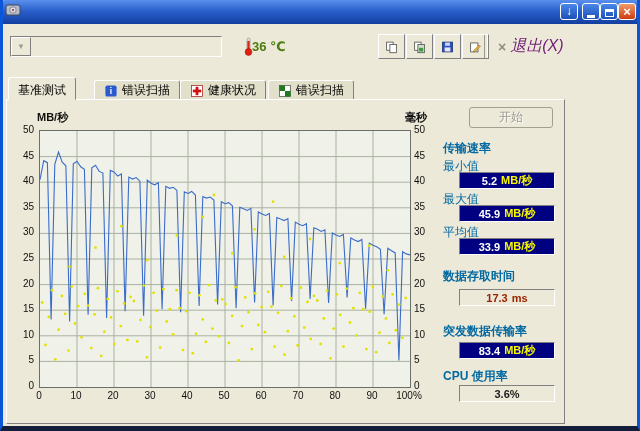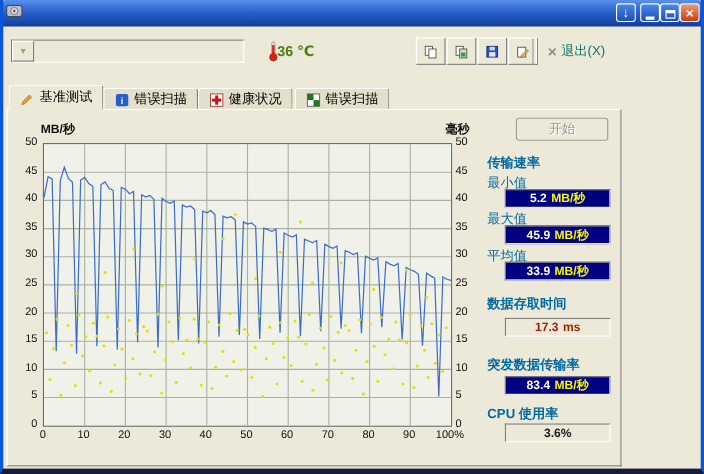--- a/index.html
+++ b/index.html
@@ -18,21 +18,21 @@
   
   .combo{position:absolute;left:10px;top:36px;width:212px;height:21px;display:flex;background:#ece9d8;border:1px solid;border-color:#808080 #ffffff #ffffff #808080;box-sizing:border-box;}
   .combo-text{flex:1;font-size:11px;color:#9c9c94;line-height:19px;padding-left:4px;white-space:nowrap;overflow:hidden;}
   .combo-arrow{width:18px;background:#ece9d8;border:1px solid;border-color:#ffffff #808080 #808080 #ffffff;color:#9c9c94;font-size:8px;line-height:17px;text-align:center;}
   .temp-text{position:absolute;left:252px;top:39px;font-size:13px;font-weight:bold;color:#4d7c0f;}
   .thermo{position:absolute;left:243px;top:37px;}
   .toolbtn{position:absolute;top:34px;width:27px;height:25px;background:#ece9d8;border:1px solid;border-color:#ffffff #808080 #808080 #ffffff;display:flex;align-items:center;justify-content:center;cursor:pointer;box-sizing:border-box;}
   .toolsep{position:absolute;left:484px;top:35px;width:2px;height:23px;border-left:1px solid #9a9a8c;border-right:1px solid #ffffff;}
   .exitbtn{position:absolute;left:492px;top:36px;height:21px;display:flex;align-items:center;gap:4px;background:none;border:none;cursor:pointer;}
   .exit-x{color:#8f8f85;font-weight:bold;font-size:14px;}
-  .exit-label{font-size:12px;color:#0f766e;}
+  .exit-label{font-size:16px;color:#701a75;font-style:italic;}
   
   .tab{position:absolute;display:inline-flex;align-items:center;gap:4px;padding:0 9px;font-size:12px;color:#000;cursor:pointer;box-sizing:border-box;border:1px solid;border-color:#ffffff #808080 #ece9d8 #ffffff;border-radius:3px 3px 0 0;}
   .tab.active{top:77px;height:23px;background:#ece9d8;z-index:10;}
   .tab.inactive{top:80px;height:20px;background:#e2dfca;border-bottom:none;z-index:2;}
   
   .tabpage{position:absolute;left:6px;top:99px;width:557px;height:323px;background:#ece9d8;border:1px solid;border-color:#ffffff #808080 #808080 #ffffff;box-sizing:content-box;z-index:3;}
   .plot{position:absolute;left:32px;top:30px;width:370px;height:256px;border:1px solid #687068;background:#f0f1e9;}
   .axlab{position:absolute;font-size:11px;font-weight:bold;color:#101010;}
   .tick{position:absolute;font-size:10px;color:#101010;}
   .startbtn{position:absolute;left:462px;top:7px;width:84px;height:21px;background:#ece9d8;border:1px solid #a0a090;border-radius:3px;font-size:12px;color:#9a9a8c;text-shadow:1px 1px 0 #ffffff;cursor:default;}
@@ -112,21 +112,21 @@
       <rect x="2" y="3" width="9" height="11" fill="#ffffff" stroke="#505050"></rect>
       <path d="M6 12 L12.5 5.5 L14.2 7.2 L7.7 13.7 L5.4 14.3 Z" fill="#f0b040" stroke="#806020" stroke-width="0.6"></path>
     </svg>
   </button>
   <span class="toolsep"></span>
   <button class="exitbtn">
     <span class="exit-x">×</span>
     <span class="exit-label">退出(X)</span>
   </button>
 
-  <div class="tab active" style="left:8px;">
+  <div class="tab active" style="left:8px;flex-direction:column;">
     <svg width="14" height="14" viewBox="0 0 16 16">
       <path d="M3 12 L10 5 L12.2 7.2 L5.2 14.2 L2.2 15 Z" fill="#f0a030" stroke="#806020" stroke-width="0.6"></path>
     </svg>
     <span>基准测试</span>
   </div>
   <div class="tab inactive" style="left:94px;">
     <svg width="14" height="14" viewBox="0 0 15 15">
       <rect x="1.5" y="1.5" width="12" height="12" rx="2" fill="#2a5ad0"></rect>
       <text x="7.5" y="11" font-size="9" font-weight="bold" fill="#ffffff" text-anchor="middle">i</text>
     </svg>

